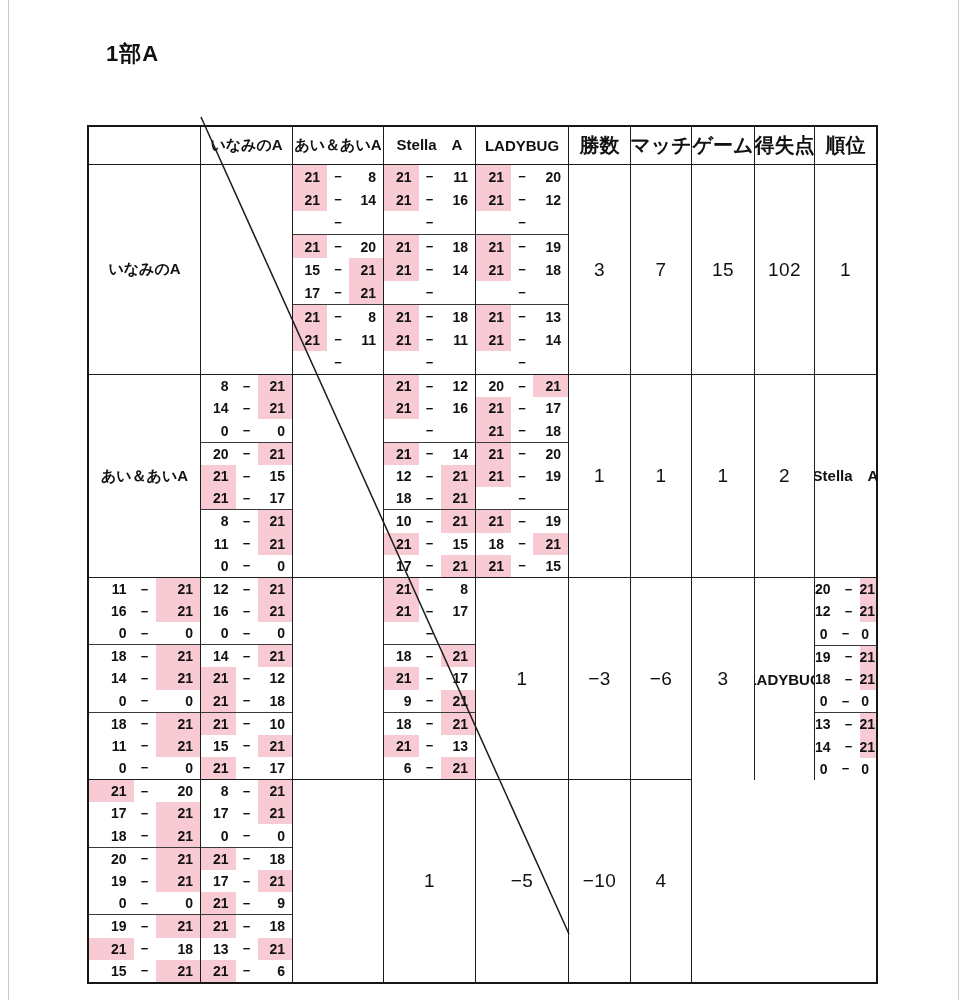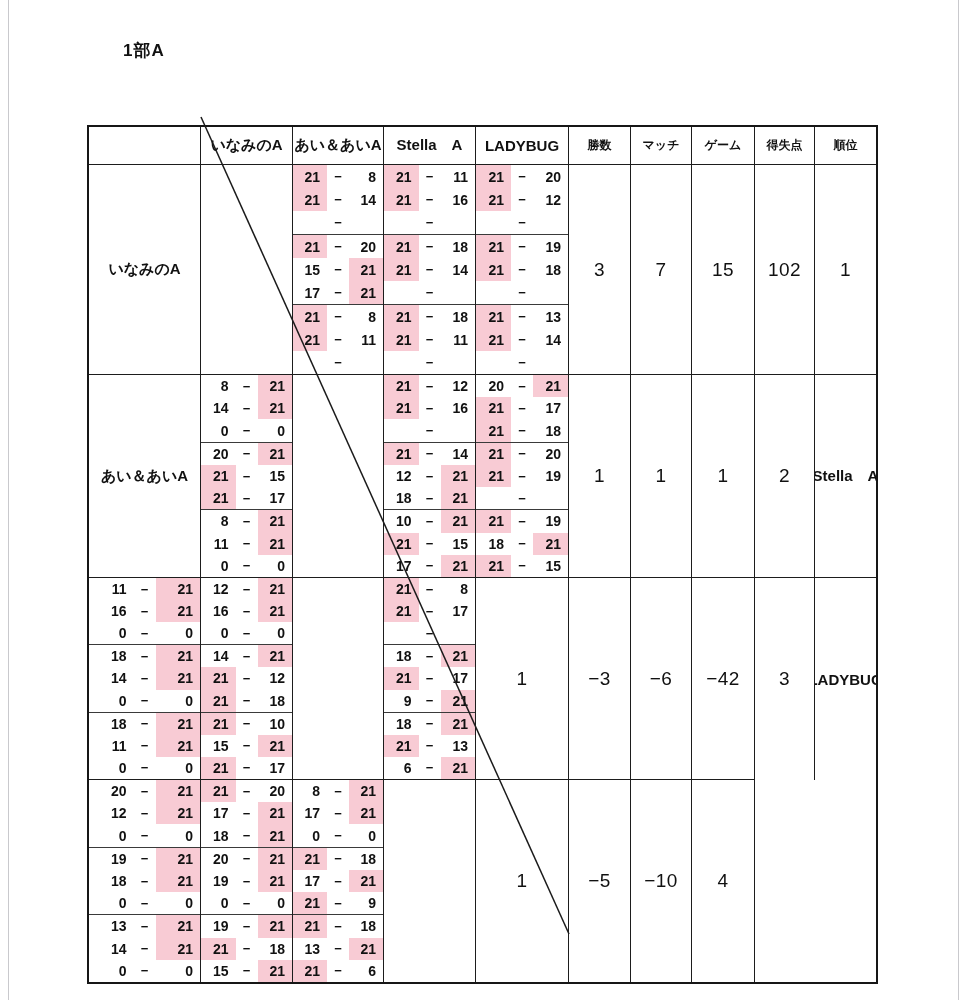--- a/index.html
+++ b/index.html
@@ -1,32 +1,32 @@
 <!DOCTYPE html>
 <html><head>
 <meta charset="utf-8">
 <style>
   html,body{margin:0;padding:0;background:#ffffff;}
   .page{position:relative;width:961px;height:1000px;background:#fff;overflow:hidden;
         font-family:"Liberation Sans","DejaVu Sans",sans-serif;color:#111;}
   .edge{position:absolute;top:0;bottom:0;width:1px;background:#c9c9cd;}
   .edge.left{left:8px;}
   .edge.right{left:958px;}
-  .title{position:absolute;left:123px;top:39px;font-size:17px;font-weight:bold;letter-spacing:1px;}
+  .title{position:absolute;left:106px;top:39px;font-size:22px;font-weight:bold;letter-spacing:1px;}
   .tblwrap{position:absolute;left:87px;top:77px;}
   .tbl{display:grid;
        grid-template-columns:112px 92px 91px 92px 93px 62px 61px 63px 60px 61px;
        grid-template-rows:38px 210px 203px 202px 202px;
        border:2px solid #161616;background:#fff;margin-top:48px;}
   .cell{box-sizing:border-box;border-right:1px solid #1d1d1d;border-bottom:1px solid #1d1d1d;
         display:flex;align-items:center;justify-content:center;overflow:hidden;}
   .tbl > .cell:nth-child(10n){border-right:none;}
   .tbl > .cell:nth-last-child(-n+10){border-bottom:none;}
   .hcell{font-weight:bold;font-size:15px;white-space:nowrap;}
-  .hcell.stat{font-size:12px;letter-spacing:0px;font-family:Liberation Mono, monospace;}
+  .hcell.stat{font-size:20px;letter-spacing:0px;font-family:Liberation Mono, monospace;}
   .name{font-weight:bold;font-size:15px;white-space:nowrap;}
   .statv{font-size:19px;font-weight:500;letter-spacing:0.5px;}
   .match{flex-direction:column;align-items:stretch;justify-content:stretch;padding:0;text-align:right;}
   .sb{flex:1;display:flex;flex-direction:column;}
   .sb.sep{border-bottom:1px solid #3a3a3a;}
   .game{flex:1;display:grid;grid-template-columns:1fr 22px 1fr;align-items:center;}
   .sc{height:100%;display:flex;align-items:center;justify-content:flex-end;
       font-weight:bold;font-size:14px;padding-right:7px;box-sizing:border-box;}
   .sc.hl{background:#f8cbd4;}
   .dash{display:flex;align-items:center;justify-content:center;font-weight:bold;font-size:13px;}
@@ -541,21 +541,20 @@
             <div class="game">
               <div class="sc">6</div>
               <div class="dash">−</div>
               <div class="sc hl">21</div>
             </div>
           </div>
         </div>
         <div class="cell statv">1</div>
         <div class="cell statv">−3</div>
         <div class="cell statv">−6</div>
-        <div class="cell statv">−42</div>
         <div class="cell statv">3</div>
         <div class="cell name">LADYBUG</div>
         <div class="cell match">
           <div class="sb sep">
             <div class="game">
               <div class="sc">20</div>
               <div class="dash">−</div>
               <div class="sc hl">21</div>
             </div>
             <div class="game">

